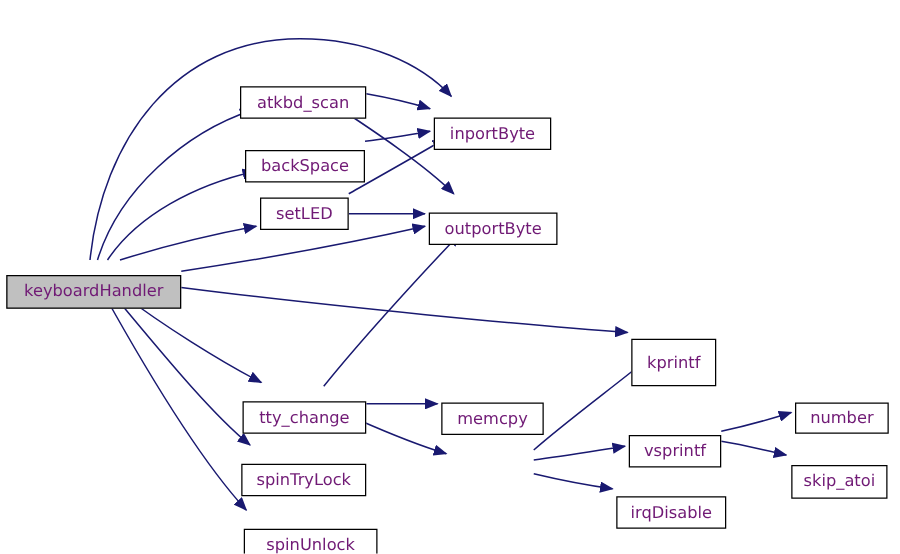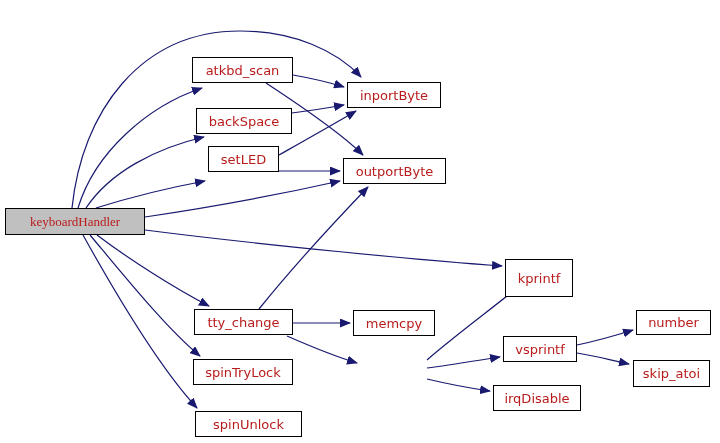--- a/index.html
+++ b/index.html
@@ -9,24 +9,24 @@
     background:#ffffff;
     font-family:"DejaVu Sans","Liberation Sans",sans-serif;
     overflow:hidden;
   }
   svg.edge-layer{position:absolute;left:0;top:0;width:720px;height:443px;}
   .edge{fill:none;stroke:#191970;stroke-width:1.2;}
   .node{
     position:absolute;box-sizing:border-box;
     border:1px solid #000000;background:#ffffff;
     display:flex;align-items:center;justify-content:center;
-    font-size:13px;line-height:1;color:#b91c1c;
-    white-space:nowrap;cursor:pointer;
+    font-size:13px;line-height:1;color:#701a75;
+    white-space:nowrap;cursor:pointer;margin-top:12px;
   }
-  .node.highlight{background:#c0c0c0;cursor:default;font-family:Liberation Serif, serif;}
+  .node.highlight{background:#c0c0c0;cursor:default;}
 </style>
 </head>
 <body>
 
 <div class="canvas">
 
   <svg class="edge-layer" viewBox="0 0 720 443">
     <defs>
       <marker id="arrow" markerUnits="userSpaceOnUse" markerWidth="11" markerHeight="9" refX="10" refY="4.5" orient="auto">
         <polygon points="0,0 11,4.5 0,9" fill="#191970"></polygon>

